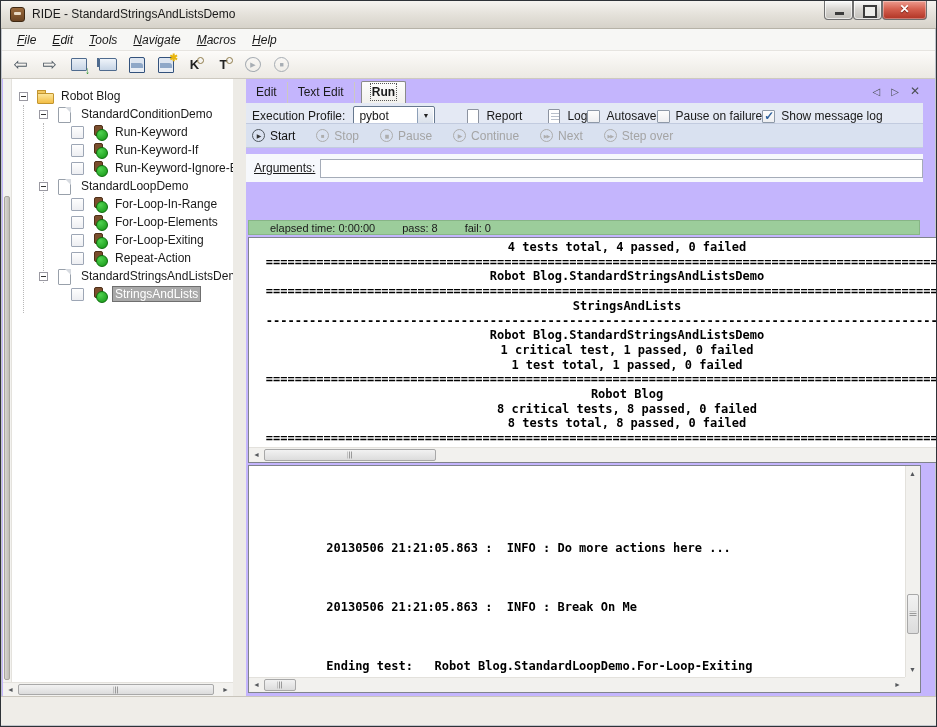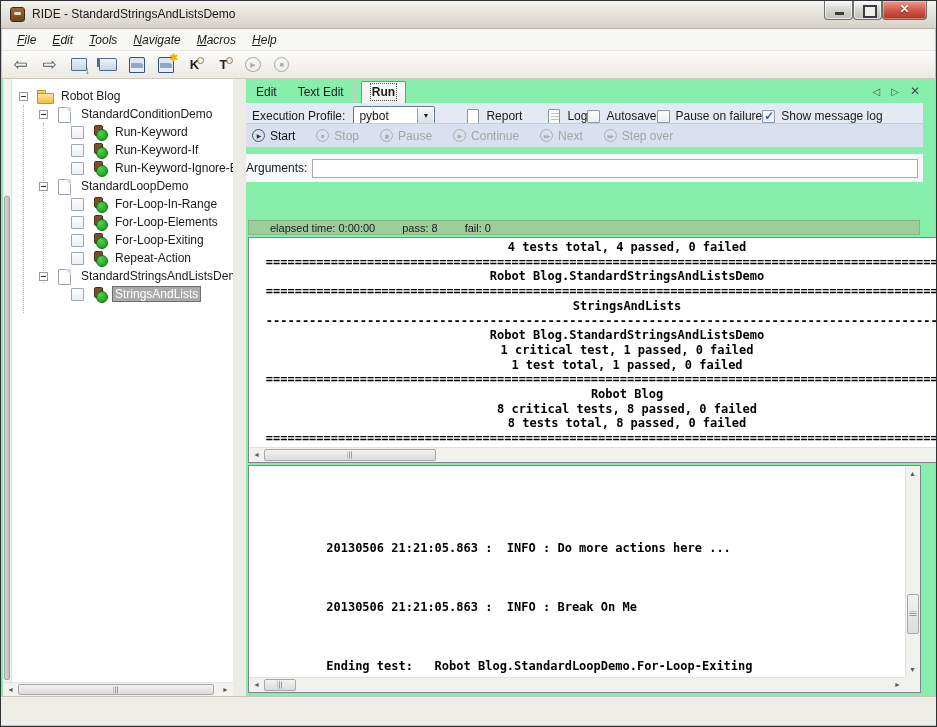--- a/index.html
+++ b/index.html
@@ -1,19 +1,19 @@
 <!DOCTYPE html>
 <html><head>
 <meta charset="utf-8">
 <style>
   * { margin:0; padding:0; box-sizing:border-box; }
   html,body { background:#555; }
   .screen{
     position:relative; width:937px; height:727px; overflow:hidden;
-    background:#86efac; border:1px solid #2E3237;
+    background:#c4b5fd; border:1px solid #2E3237;
     box-shadow: inset 0 0 0 1px #C2C6CC;
     font-family:"Liberation Sans", sans-serif; color:#1a1a1a;
   }
   
   .titlebar{ position:absolute; left:0; top:0; right:0; height:28px;
     background:linear-gradient(#F6F4F0 0%, #E6E3DC 45%, #D6D2C9 100%);
     border-bottom:1px solid #B6B2A7; }
   .title-icon{ position:absolute; left:9px; top:6px; width:15px; height:15px;
     background:linear-gradient(#9A6A3C,#6B4423); border:1px solid #3F2812; border-radius:3px;}
   .title-icon::after{ content:""; position:absolute; left:3px; top:4px; width:7px; height:3px;
@@ -152,21 +152,21 @@
   .run-btn.disabled .rb-ico{ border-color:#ADADAD; color:#ADADAD; }
   .run-btn[data-icon="play"] .rb-ico::before{ content:"▶"; padding-left:1px; }
   .run-btn[data-icon="stop"] .rb-ico::before{ content:"■"; }
   .run-btn[data-icon="pause"] .rb-ico::before{ content:"▮▮"; letter-spacing:-1px; font-size:5px; }
   .run-btn[data-icon="continue"] .rb-ico::before{ content:"▶"; padding-left:1px; }
   .run-btn[data-icon="next"] .rb-ico::before, .run-btn[data-icon="stepover"] .rb-ico::before{
     content:"▶▶"; letter-spacing:-1px; font-size:5px; }
   
   .args-row{ position:absolute; left:245px; top:153px; width:677px; height:28px; background:#F6F8FC;
     display:flex; align-items:center; font-size:12px; }
-  .args-row label{ margin-left:0; width:66px; }
+  .args-row label{ margin-left:8px; width:66px;text-decoration:underline; }
   .txt-input{ height:19px; background:#fff; border:1px solid #A5ACB8; font-size:12px; padding:1px 4px;
     font-family:"Liberation Sans",sans-serif; }
   .args-input{ width:606px; }
   .tags-row{ position:absolute; left:245px; top:181px; width:677px; height:38px; background:#F6F8FC; font-size:12px; }
   .tag-cb1{ position:absolute; left:4px; top:2px; }
   .tag-cb2{ position:absolute; left:356px; top:2px; }
   .tag-f1{ position:absolute; left:2px; top:18px; width:344px; }
   .tag-f2{ position:absolute; left:354px; top:18px; width:330px; }
   .cfg-cb.tag{ margin-left:0; }
   

